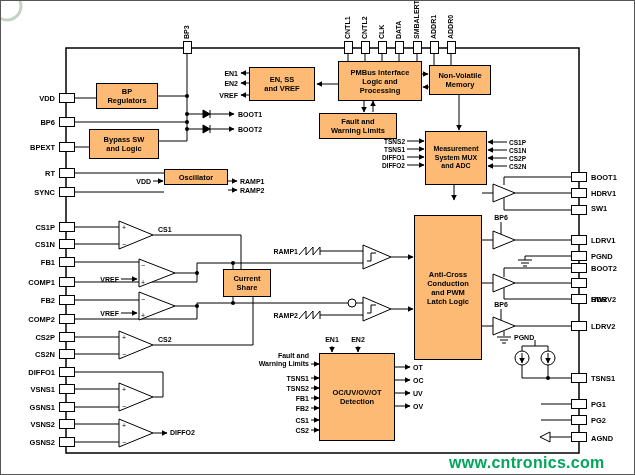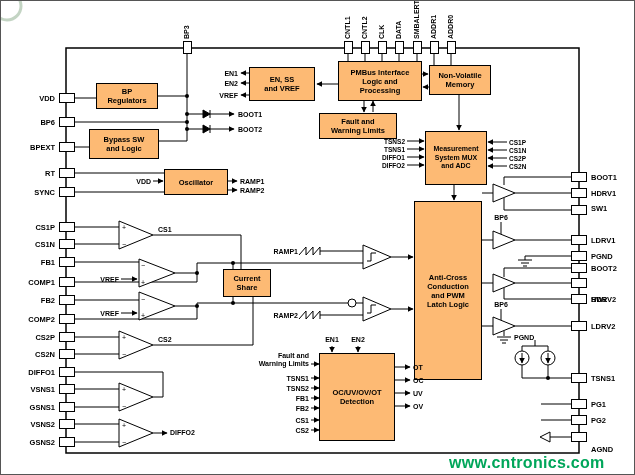--- a/index.html
+++ b/index.html
@@ -226,27 +226,27 @@
     <text x="121" y="356">−</text>
     <text x="121" y="391">+</text>
     <text x="121" y="408">−</text>
     <text x="121" y="427">+</text>
     <text x="121" y="444">−</text>
   </g>
 </svg>
 
 <div class="blk" style="left:95px;top:82px;width:62px;height:26px;padding:0 12px">BP Regulators</div>
 <div class="blk" style="left:88px;top:128px;width:70px;height:30px;padding:0 10px">Bypass SW and Logic</div>
-<div class="blk" style="left:163px;top:168px;width:64px;height:26px">Oscillator</div>
+<div class="blk" style="left:163px;top:168px;width:64px;height:16px">Oscillator</div>
 <div class="blk" style="left:248px;top:66px;width:66px;height:34px;padding:0 14px">EN, SS and VREF</div>
 <div class="blk" style="left:337px;top:60px;width:84px;height:40px;padding:0 10px">PMBus Interface Logic and Processing</div>
 <div class="blk" style="left:428px;top:64px;width:62px;height:30px;padding:0 2px">Non-Volatile Memory</div>
 <div class="blk" style="left:318px;top:112px;width:78px;height:26px;padding:0 9px">Fault and Warning Limits</div>
 <div class="blk" style="left:424px;top:130px;width:62px;height:54px;padding:0 4px;font-size:7px">Measurement System MUX and ADC</div>
-<div class="blk" style="left:413px;top:200px;width:68px;height:179px;padding:0 6px">Anti-Cross Conduction and PWM Latch Logic</div>
+<div class="blk" style="left:413px;top:214px;width:68px;height:145px;padding:0 6px">Anti-Cross Conduction and PWM Latch Logic</div>
 <div class="blk" style="left:222px;top:268px;width:48px;height:28px;padding:0 0">Current Share</div>
 <div class="blk" style="left:318px;top:352px;width:76px;height:88px;padding:0 6px">OC/UV/OV/OT Detection</div>
 
 <div class="pb" style="left:58px;top:92px"></div>
     <div class="pl" style="top:93px">VDD</div>
 <div class="pb" style="left:58px;top:116px"></div>
     <div class="pl" style="top:117px">BP6</div>
 <div class="pb" style="left:58px;top:141px"></div>
     <div class="pl" style="top:142px">BPEXT</div>
 <div class="pb" style="left:58px;top:167px"></div>
@@ -298,21 +298,21 @@
     <div class="pr" style="top:294px">SW2</div>
 <div class="pb" style="left:570px;top:320px"></div>
     <div class="pr" style="top:321px">LDRV2</div>
 <div class="pb" style="left:570px;top:372px"></div>
     <div class="pr" style="top:373px">TSNS1</div>
 <div class="pb" style="left:570px;top:398px"></div>
     <div class="pr" style="top:399px">PG1</div>
 <div class="pb" style="left:570px;top:414px"></div>
     <div class="pr" style="top:415px">PG2</div>
 <div class="pb" style="left:570px;top:431px"></div>
-    <div class="pr" style="top:444px">AGND</div>
+    <div class="pr" style="top:433px">AGND</div>
 
 <div class="pt" style="left:182px;top:40px"></div>
     <div class="tl" style="left:190px;top:29px">BP3</div>
 <div class="pt" style="left:343px;top:40px"></div>
     <div class="tl" style="left:351px;top:29px">CNTL1</div>
 <div class="pt" style="left:360px;top:40px"></div>
     <div class="tl" style="left:368px;top:29px">CNTL2</div>
 <div class="pt" style="left:377px;top:40px"></div>
     <div class="tl" style="left:385px;top:29px">CLK</div>
 <div class="pt" style="left:394px;top:40px"></div>

